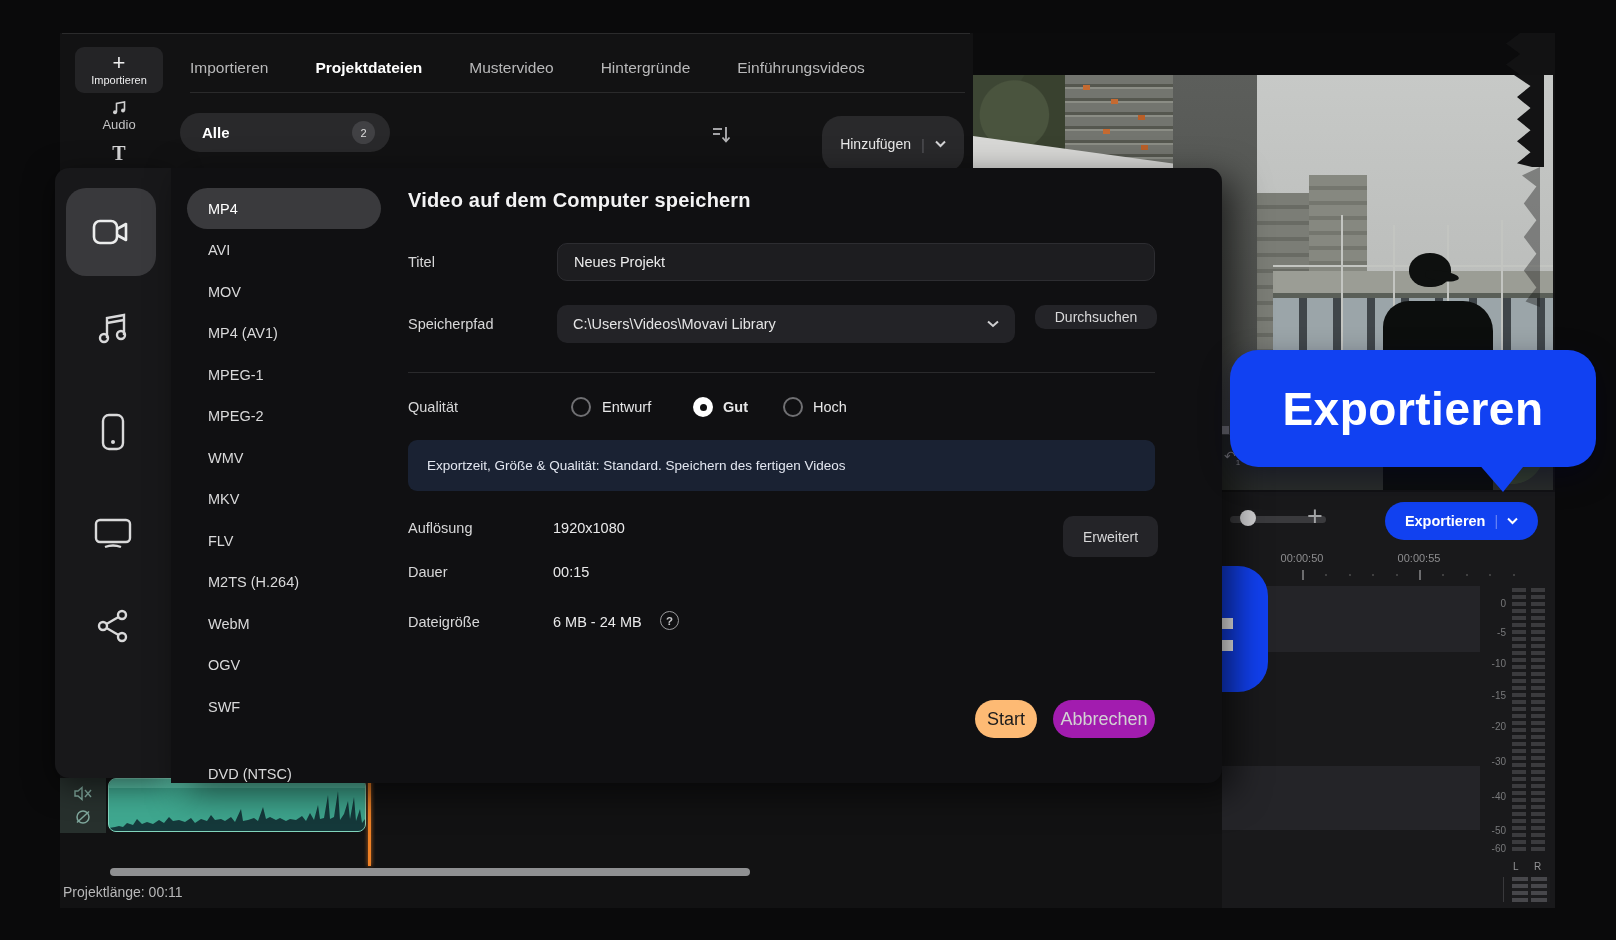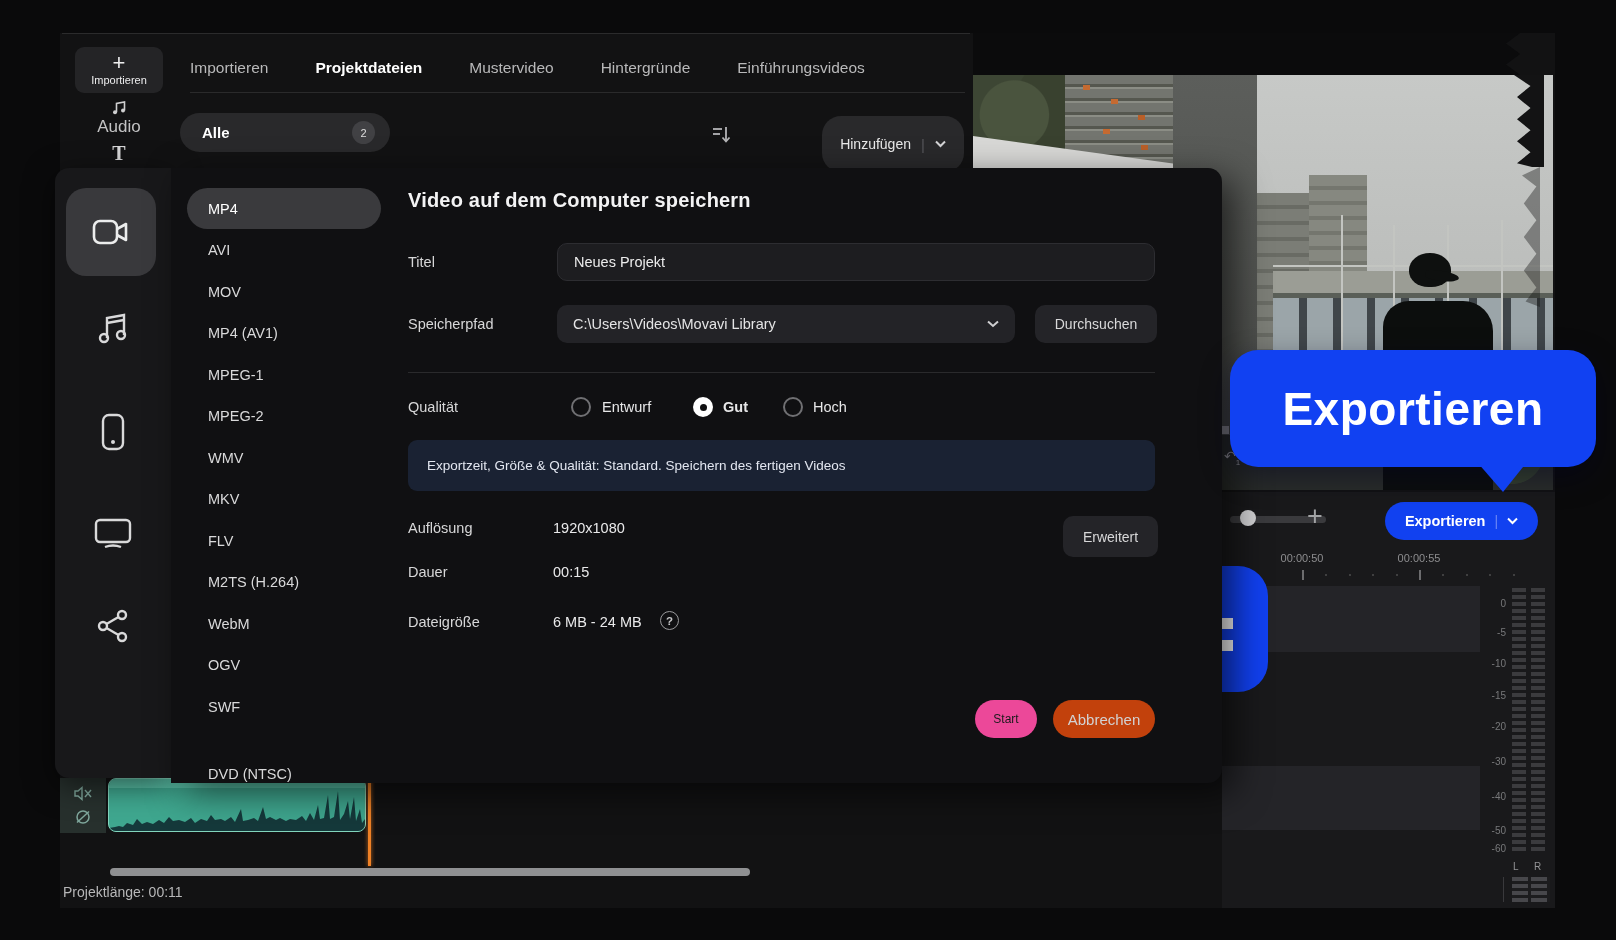--- a/index.html
+++ b/index.html
@@ -10,21 +10,21 @@
   
   #win{left:60px;top:33px;width:1495px;height:875px;background:#121213;}
   #topline{left:62px;top:33px;width:908px;height:1px;background:#2b2b2c;}
 
   
   .mini-btn{left:75px;top:47px;width:88px;height:46px;background:#242426;border-radius:9px;
     display:flex;flex-direction:column;align-items:center;justify-content:center;color:#ededee;}
   .mini-btn .plus{font-size:22px;line-height:18px;font-weight:400;}
   .mini-btn .lab{font-size:11px;margin-top:2px;}
   .mini-item{width:88px;left:75px;display:flex;flex-direction:column;align-items:center;color:#cfcfd0;}
-  .mini-item .lab{font-size:17px;margin-top:1px;color:#c2c2c3;}
+  .mini-item .lab{font-size:13px;margin-top:1px;color:#c2c2c3;}
 
   
   .tabs{left:190px;top:55px;height:26px;display:flex;gap:47px;align-items:center;}
   .tab{font-size:15.5px;color:#b9b9ba;white-space:nowrap;}
   .tab.active{color:#ffffff;font-weight:bold;}
   #tabline{left:190px;top:92px;width:775px;height:1px;background:#2a2a2b;}
 
   
   #alle-chip{left:180px;top:113px;width:210px;height:39px;background:#29292b;border-radius:22px;
     display:flex;align-items:center;padding:0 15px 0 22px;}
@@ -119,32 +119,32 @@
   #dlg{left:171px;top:168px;width:1051px;height:615px;background:#101012;border-radius:0 14px 14px 0;box-shadow:12px 10px 35px rgba(0,0,0,.6);overflow:hidden;}
   .fmt-item{position:absolute;left:16px;width:194px;height:41px;display:flex;align-items:center;padding-left:21px;
     font-size:14.5px;color:#d9d9da;border-radius:21px;}
   .fmt-item.sel{background:#3a3a3d;color:#fff;}
   #dlg-title{position:absolute;left:237px;top:21px;font-size:20px;font-weight:bold;color:#f3f3f4;letter-spacing:.2px;}
   .f-label{position:absolute;left:237px;font-size:14.5px;color:#d7d7d8;}
   .f-value{position:absolute;font-size:14.5px;color:#e9e9ea;}
   #in-title{position:absolute;left:386px;top:75px;width:598px;height:38px;background:#1d1d20;border:1px solid #2d2d31;border-radius:10px;display:flex;align-items:center;padding:0 16px;font-size:14.5px;color:#ececec;}
   #in-path{position:absolute;left:386px;top:137px;width:458px;height:38px;background:#232327;border-radius:10px;display:flex;align-items:center;padding:8px 16px;font-size:14.5px;color:#e4e4e5;}
   #in-path .chev{margin-left:auto;}
-  #btn-browse{position:absolute;left:864px;top:137px;width:122px;height:38px;background:#242428;border-radius:10px;display:flex;align-items:center;justify-content:center;font-size:14px;color:#d9d9da;}
+  #btn-browse{position:absolute;left:864px;top:137px;width:122px;height:24px;background:#242428;border-radius:10px;display:flex;align-items:center;justify-content:center;font-size:14px;color:#d9d9da;}
   #divider{position:absolute;left:237px;top:204px;width:747px;height:1px;background:#2a2a2c;}
   .radio{position:absolute;width:20px;height:20px;border-radius:50%;}
   .radio.off{border:2.5px solid #707073;}
   .radio.on{background:#fff;}
   .radio.on:after{content:"";position:absolute;left:6.5px;top:6.5px;width:7px;height:7px;border-radius:50%;background:#101012;}
   .radio-lab{position:absolute;font-size:14.5px;color:#e7e7e8;}
   #infobox{position:absolute;left:237px;top:272px;width:747px;height:51px;background:#1a2233;border-radius:9px;display:flex;align-items:center;padding:0 19px;font-size:13.5px;color:#e2e6f0;}
   #btn-adv{position:absolute;left:892px;top:348px;width:95px;height:41px;background:#242428;border-radius:10px;display:flex;align-items:center;justify-content:center;font-size:14px;color:#d7d7d8;}
   #help{position:absolute;left:489px;top:443px;width:19px;height:19px;border-radius:50%;border:1.6px solid #9a9a9c;color:#c7c7c9;font-size:11.5px;display:flex;align-items:center;justify-content:center;font-weight:bold;}
-  #btn-start{position:absolute;left:804px;top:532px;width:62px;height:38px;background:#ec4899;border-radius:19px;display:flex;align-items:center;justify-content:center;font-size:12px;color:#1b1b1c;}
-  #btn-cancel{position:absolute;left:882px;top:532px;width:102px;height:38px;background:#c2410c;border-radius:19px;display:flex;align-items:center;justify-content:center;font-size:15px;color:#d2d2d3;}
+  #btn-start{position:absolute;left:804px;top:532px;width:62px;height:38px;background:#fdba74;border-radius:19px;display:flex;align-items:center;justify-content:center;font-size:18px;color:#1b1b1c;}
+  #btn-cancel{position:absolute;left:882px;top:532px;width:102px;height:38px;background:#a21caf;border-radius:19px;display:flex;align-items:center;justify-content:center;font-size:18px;color:#d2d2d3;}
 
   
   #callout{left:1230px;top:350px;width:366px;height:117px;background:#1141f2;border-radius:28px;
     display:flex;align-items:center;justify-content:center;box-shadow:0 10px 30px rgba(0,0,30,.45);}
   #callout .t{color:#fff;font-size:46px;font-weight:bold;letter-spacing:.5px;}
   #callout-tail{left:1477px;top:462px;width:50px;height:30px;background:#1141f2;
     clip-path:polygon(0 0,100% 0,52% 100%);}
 
   svg{display:block;}
 </style>

